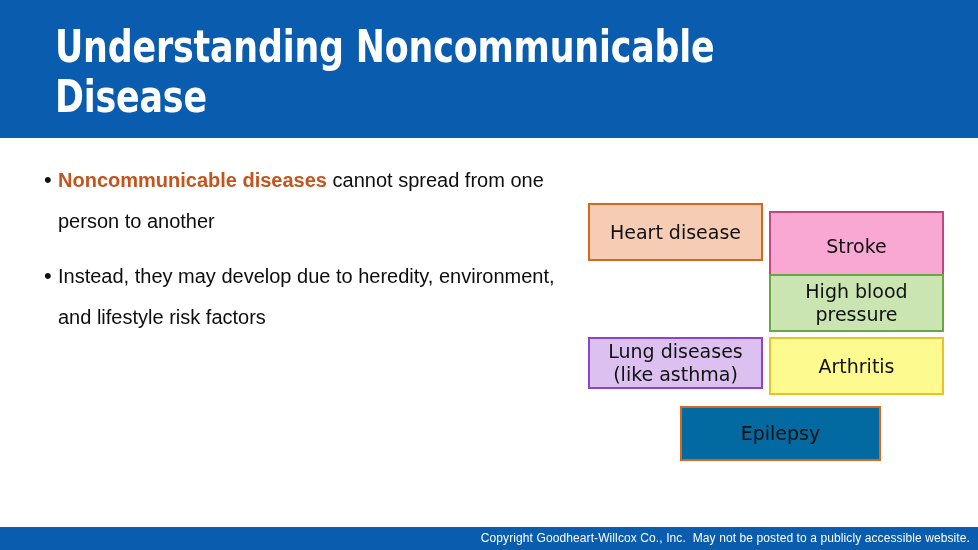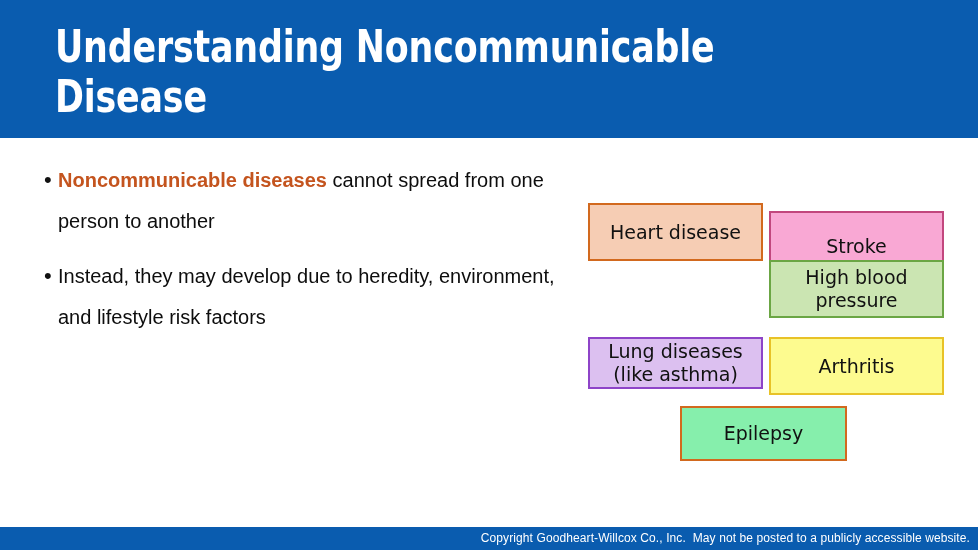--- a/index.html
+++ b/index.html
@@ -153,30 +153,30 @@
 
   </div>
 
   <div class="boxes">
     <div class="cond-box" style="left: 0px; top: 0px; width: 175px; height: 58px; background: rgb(246, 205, 180); border-color: rgb(210, 105, 30);">
       <span>Heart disease</span>
     </div>
     <div class="cond-box" style="left: 181px; top: 8px; width: 175px; height: 70px; background: #f9a8d4; border-color: rgb(194, 71, 126);">
       <span>Stroke</span>
     </div>
-    <div class="cond-box" style="left: 181px; top: 57px; width: 175px; height: 58px; background: rgb(203, 229, 178); border-color: rgb(107, 166, 68);">
+    <div class="cond-box" style="left: 181px; top: 71px; width: 175px; height: 58px; background: rgb(203, 229, 178); border-color: rgb(107, 166, 68);">
       <span>High blood<br>pressure</span>
     </div>
     <div class="cond-box" style="left: 0px; top: 134px; width: 175px; height: 52px; background: rgb(220, 192, 240); border-color: rgb(142, 68, 200);">
       <span>Lung diseases<br>(like asthma)</span>
     </div>
     <div class="cond-box" style="left: 181px; top: 134px; width: 175px; height: 58px; background: rgb(253, 251, 143); border-color: rgb(232, 194, 39);">
       <span>Arthritis</span>
     </div>
-    <div class="cond-box" style="left: 92px; top: 203px; width: 167px; height: 55px; background: #86efac; border-color: rgb(210, 105, 30);">
+    <div class="cond-box" style="left: 92px; top: 203px; width: 201px; height: 55px; background: #0369a1; border-color: rgb(210, 105, 30);">
       <span>Epilepsy</span>
     </div>
   </div>
 
   <div class="footer-band" style="background: rgb(10, 92, 175);"></div>
   <div class="footer-text">Copyright Goodheart-Willcox Co., Inc.  May not be posted to a publicly accessible website.</div>
 
 </div>
 
 </body></html>

